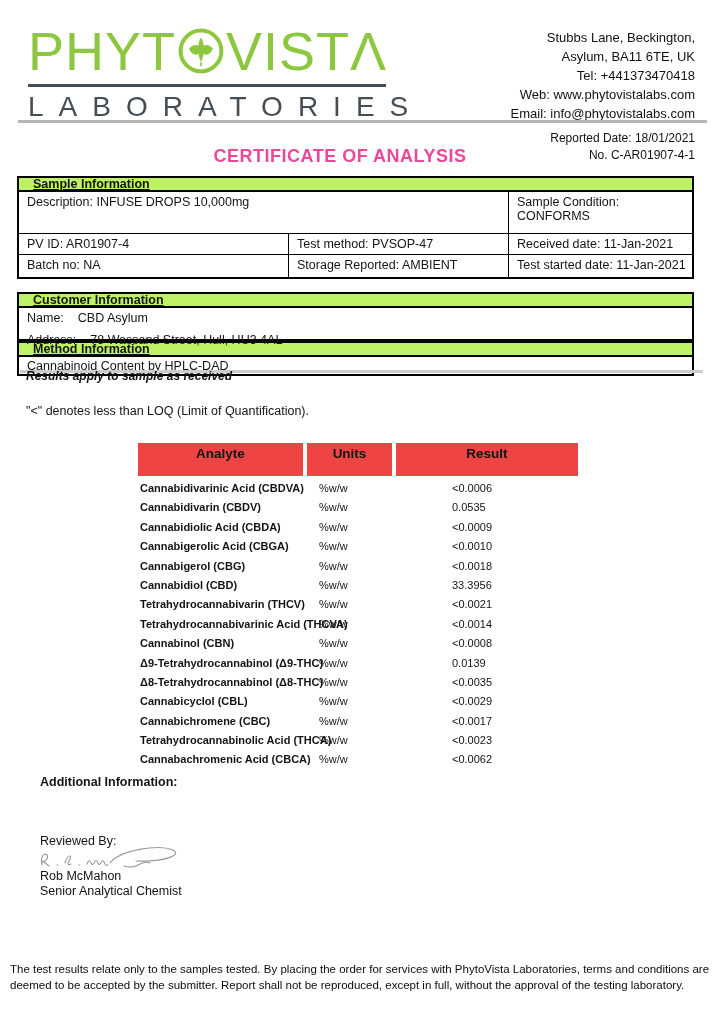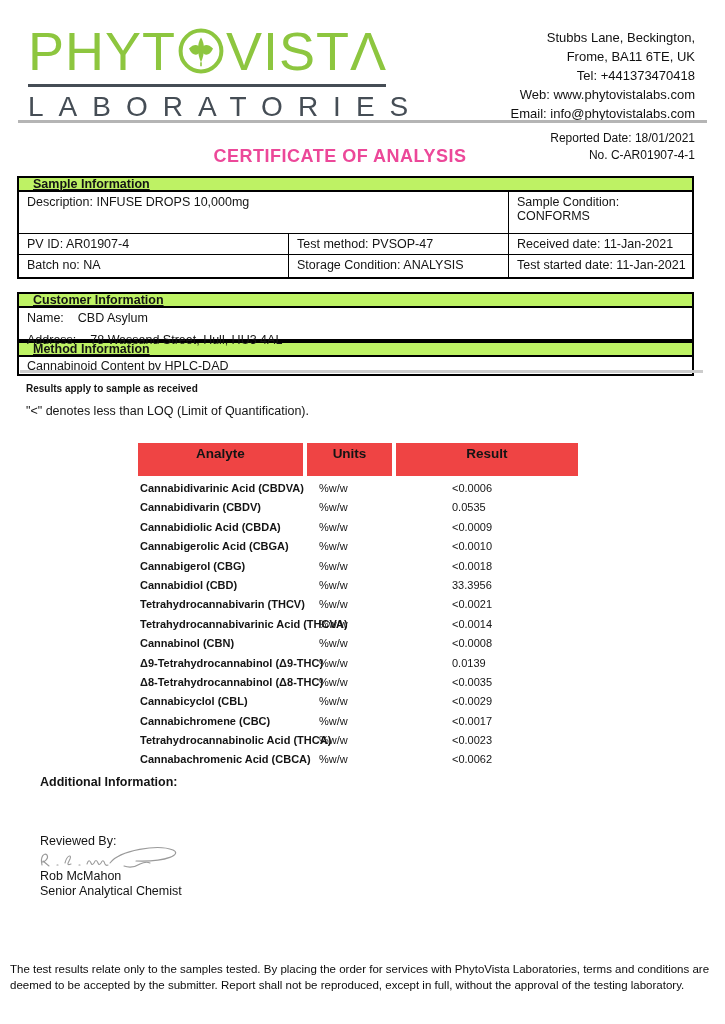--- a/index.html
+++ b/index.html
@@ -36,21 +36,21 @@
 
   .gap13 { height:13px; }
   .cust-box { border:2px solid #000; border-top:none; height:33px; padding:3px 8px 0 8px; }
   .cust-line2 { margin-top:8px; }
   .method-box { border:2px solid #000; border-top:none; height:19px; padding:2px 8px 0 8px; }
   .lbl-gap { display:inline-block; width:14px; }
 
   .mid-rule { position:absolute; left:20px; right:22px; top:370px; height:3px; background:#cccccc; }
 
   
-  .note1 { position:absolute; left:26px; top:383px; font-size:10px; font-weight:bold; }
+  .note1 { position:absolute; left:26px; top:369px; font-size:12px; font-weight:bold; font-style:italic; }
   .note2 { position:absolute; left:26px; top:404px; font-size:12.5px; }
 
   
   .results { position:absolute; left:138px; top:443px; width:440px; }
   .res-head { display:grid; grid-template-columns:165px 85px 182px; column-gap:4px; }
   .res-head .hcell { background:#ef4444; height:33px; text-align:center; font-weight:bold;
                      font-size:13.5px; padding-top:3px; }
   .res-body { margin-top:6px; }
   .res-row { display:grid; grid-template-columns:165px 85px 182px; column-gap:4px; height:19.4px; }
   .res-row .a { font-weight:bold; font-size:11px; padding-left:2px; white-space:nowrap; }
@@ -82,21 +82,21 @@
         <path d="M29 44 L31 44 L31 49 L29 49 Z" fill="#8dc63f"></path>
       </svg>
       <span class="seg">VIST</span>
       <span class="seg">Λ</span>
     </div>
     <div class="laboratories">LABORATORIES</div>
   </div>
 
   <div class="contact">
     <div>Stubbs Lane, Beckington,</div>
-    <div>Frome, BA11 6TE, UK</div>
+    <div>Asylum, BA11 6TE, UK</div>
     <div>Tel: +441373470418</div>
     <div>Web: www.phytovistalabs.com</div>
     <div>Email: info@phytovistalabs.com</div>
   </div>
 
   <div class="header-rule"></div>
 
   <div class="report-meta">
     <div>Reported Date: 18/01/2021</div>
     <div>No. C-AR01907-4-1</div>
@@ -111,21 +111,21 @@
         <div class="cell">Description: INFUSE DROPS 10,000mg</div>
         <div class="cell">Sample Condition: CONFORMS</div>
       </div>
       <div class="g-row r2">
         <div class="cell">PV ID: AR01907-4</div>
         <div class="cell">Test method: PVSOP-47</div>
         <div class="cell">Received date: 11-Jan-2021</div>
       </div>
       <div class="g-row r3">
         <div class="cell">Batch no: NA</div>
-        <div class="cell">Storage Condition: ANALYSIS</div>
+        <div class="cell">Storage Reported: AMBIENT</div>
         <div class="cell">Test started date: 11-Jan-2021</div>
       </div>
     </div>
 
     <div class="gap13"></div>
 
     <div class="sec-bar">Customer Information</div>
     <div class="cust-box">
       <div><span>Name:</span><span class="lbl-gap"></span><span>CBD Asylum</span></div>
       <div class="cust-line2"><span>Address:</span><span class="lbl-gap"></span><span>78 Wassand Street, Hull, HU3 4AL</span></div>

